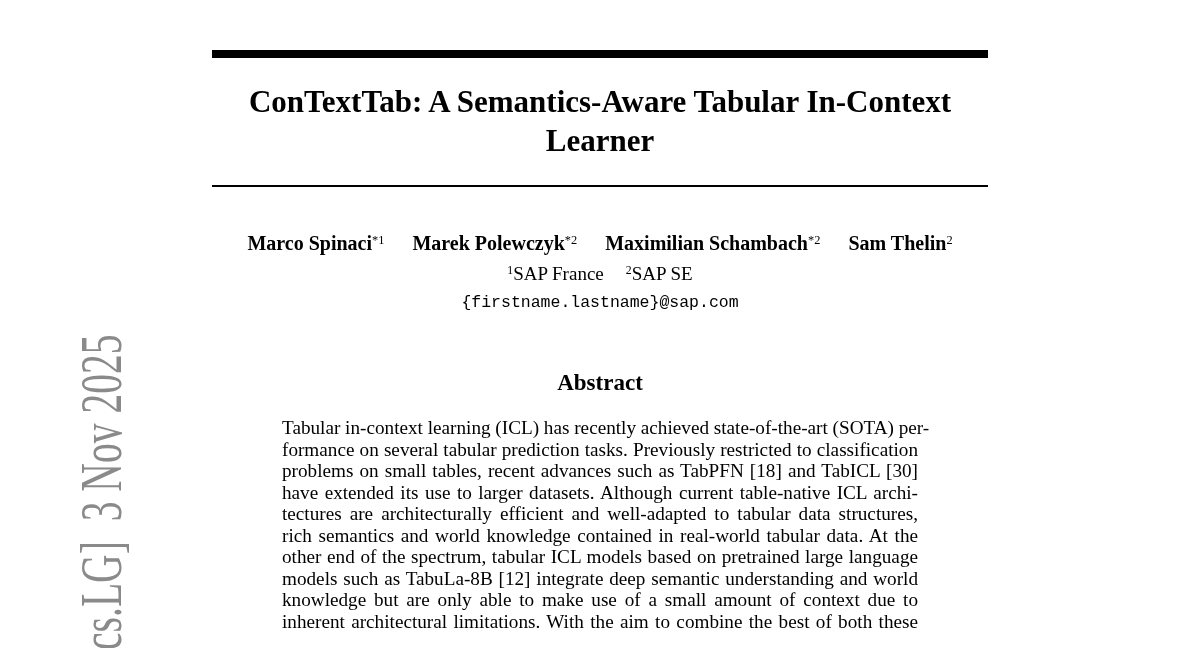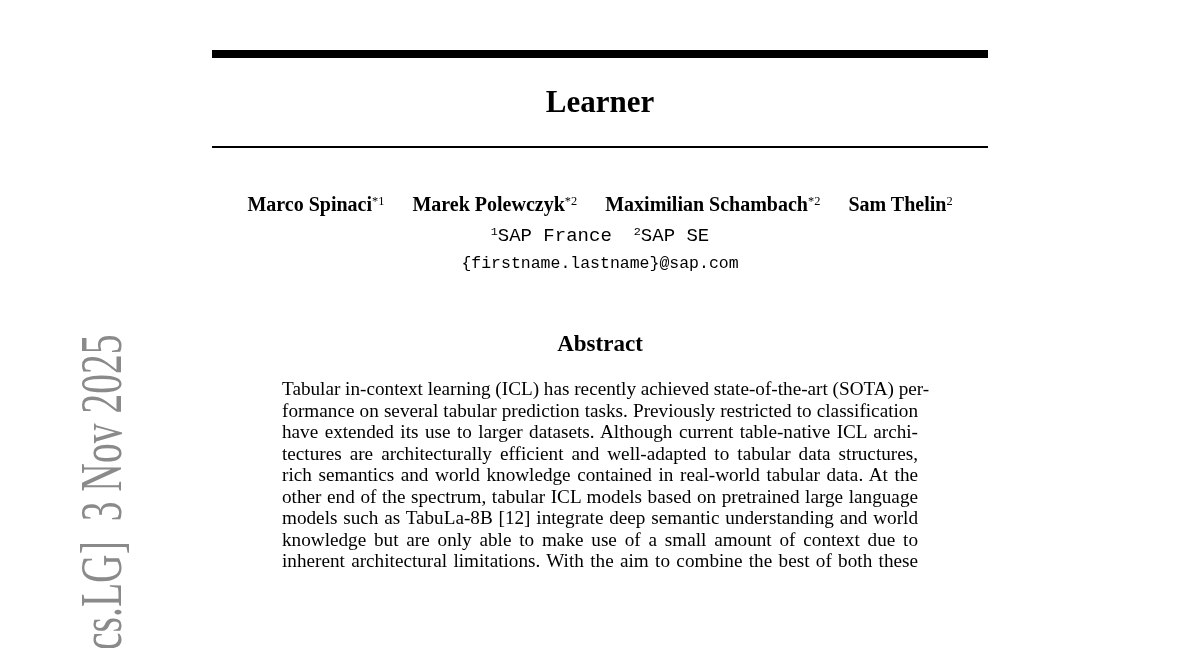--- a/index.html
+++ b/index.html
@@ -70,21 +70,21 @@
     position: relative;
     top: -0.52em;
     font-weight: normal;
   }
   .affiliations {
     margin-top: 4px;
     text-align: center;
     font-size: 19px;
     line-height: 24px;
   }
-  .affiliation { display: inline-block; margin: 0 11px; font-family: Liberation Mono, monospace; }
+  .affiliation { display: inline-block; margin: 0 11px; }
   .email {
     margin-top: 3px;
     text-align: center;
     font-family: "Liberation Mono", monospace;
     font-size: 16.5px;
     line-height: 21px;
   }
   .abstract-heading {
     margin-top: 57px;
     text-align: center;
@@ -110,40 +110,42 @@
 
 <div class="page">
 
   <div class="arxiv-stamp">cs.LG]  3 Nov 2025</div>
 
   <div class="article">
 
     <div class="rule-thick"></div>
 
     <div class="title">
+      <div>ConTextTab: A Semantics-Aware Tabular In-Context</div>
       <div>Learner</div>
     </div>
 
     <div class="rule-thin"></div>
 
     <div class="authors">
       <span class="author"><span class="author-name">Marco Spinaci</span><span class="sup">*1</span></span><span class="author"><span class="author-name">Marek Polewczyk</span><span class="sup">*2</span></span><span class="author"><span class="author-name">Maximilian Schambach</span><span class="sup">*2</span></span><span class="author"><span class="author-name">Sam Thelin</span><span class="sup">2</span></span>
     </div>
 
     <div class="affiliations">
       <span class="affiliation"><span class="sup">1</span><span>SAP France</span></span><span class="affiliation"><span class="sup">2</span><span>SAP SE</span></span>
     </div>
 
     <div class="email">{firstname.lastname}@sap.com</div>
 
     <div class="abstract-heading">Abstract</div>
 
     <div class="abstract">
       <div class="abstract-line">Tabular in-context learning (ICL) has recently achieved state-of-the-art (SOTA) per-</div>
       <div class="abstract-line">formance on several tabular prediction tasks. Previously restricted to classification</div>
+      <div class="abstract-line">problems on small tables, recent advances such as TabPFN [18] and TabICL [30]</div>
       <div class="abstract-line">have extended its use to larger datasets. Although current table-native ICL archi-</div>
       <div class="abstract-line">tectures are architecturally efficient and well-adapted to tabular data structures,</div>
       <div class="abstract-line">rich semantics and world knowledge contained in real-world tabular data. At the</div>
       <div class="abstract-line">other end of the spectrum, tabular ICL models based on pretrained large language</div>
       <div class="abstract-line">models such as TabuLa-8B [12] integrate deep semantic understanding and world</div>
       <div class="abstract-line">knowledge but are only able to make use of a small amount of context due to</div>
       <div class="abstract-line">inherent architectural limitations. With the aim to combine the best of both these</div>
     </div>
 
   </div>

